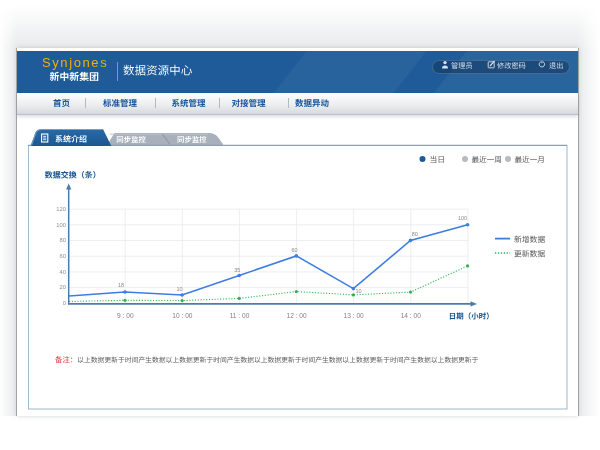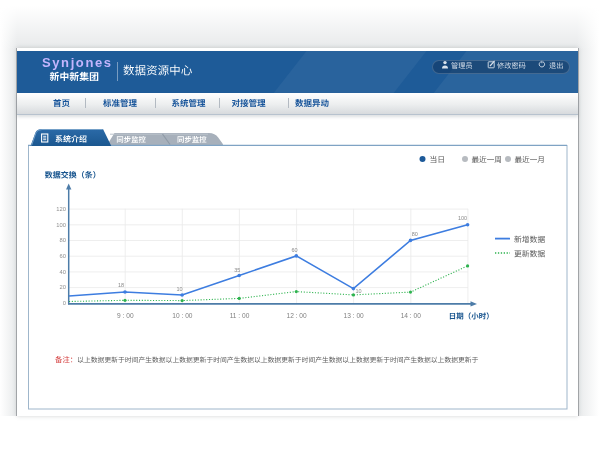--- a/index.html
+++ b/index.html
@@ -13,22 +13,22 @@
   .card { position:absolute; left:17px; top:48px; width:561px; height:367.5px;
     background:#fff; box-shadow:0 0 4px rgba(120,125,130,.35); }
   .edgeL { position:absolute; left:16px; top:48px; width:1px; height:367.5px; background:#a8abae; }
   .edgeR { position:absolute; left:578px; top:48px; width:1px; height:367.5px; background:#a8abae; }
   .header { position:absolute; left:0; top:3px; width:561px; height:42px;
     background:#1e5b98; overflow:hidden; }
   .streak1 { position:absolute; left:270px; top:-20px; width:120px; height:90px;
     background:rgba(255,255,255,.05); transform:skewX(-38deg); }
   .streak2 { position:absolute; left:430px; top:-20px; width:220px; height:90px;
     background:rgba(255,255,255,.055); transform:skewX(-38deg); }
-  .logo-en { position:absolute; left:25px; top:6px; color:#c4b5fd; font-size:13px;
-    font-weight:bold; letter-spacing:1.6px; line-height:11px;
+  .logo-en { position:absolute; left:25px; top:6px; color:#eab308; font-size:13px;
+    font-weight:normal; letter-spacing:1.6px; line-height:11px;
     font-family:"Liberation Sans", sans-serif; }
   .logo-sep { position:absolute; left:100px; top:11px; width:1px; height:19px;
     background:rgba(255,255,255,.4); }
   .userpill { position:absolute; left:415px; top:9px; width:138px; height:14px;
     background:rgba(13,47,88,.5); border:1px solid rgba(255,255,255,.18);
     border-radius:8px; }
   .nav { position:absolute; left:0; top:45px; width:561px; height:21.5px;
     background:linear-gradient(#ffffff, #eceeef 55%, #d7dadd);
     border-bottom:1.5px solid #b7c2ce;
     box-shadow:0 2px 3px rgba(120,130,140,.25); }

